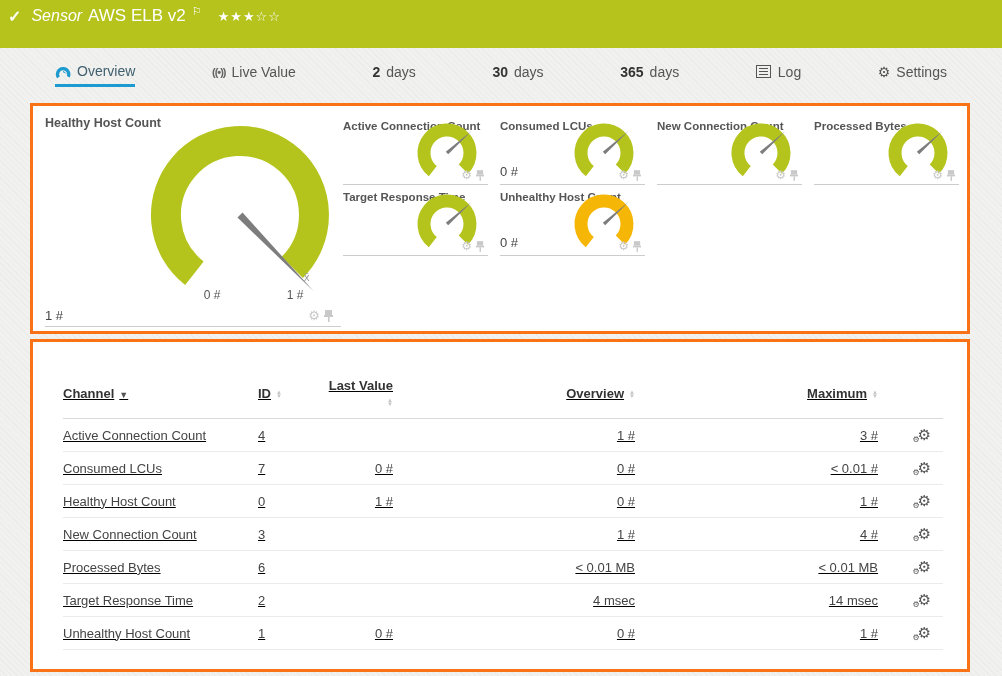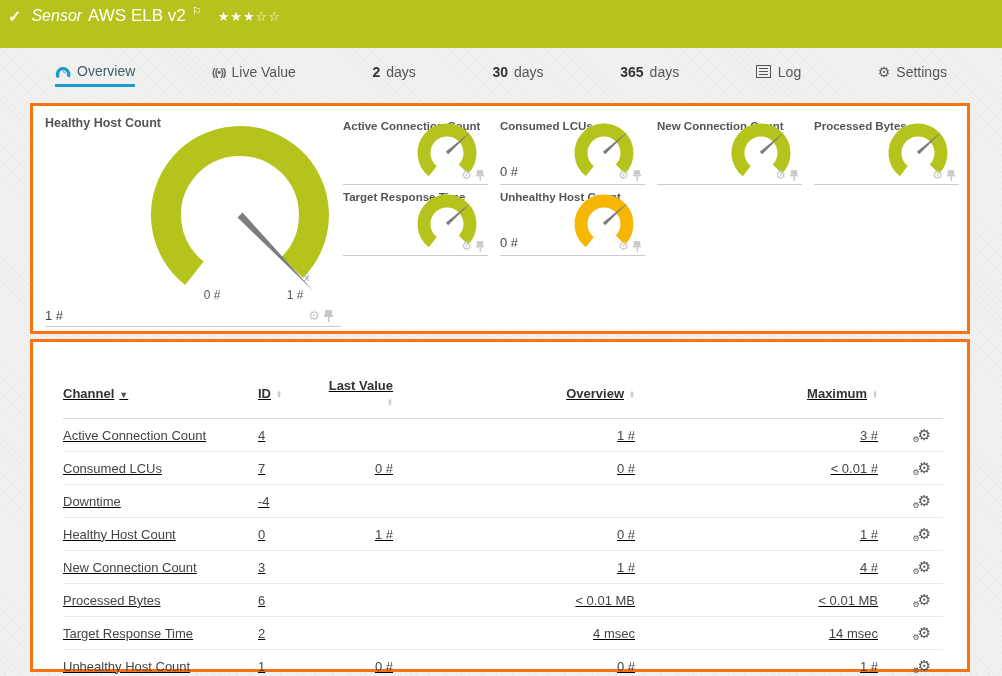--- a/index.html
+++ b/index.html
@@ -319,30 +319,20 @@
           <td class="c-chan">Consumed LCUs</td>
           <td class="c-id">7</td>
           <td class="c-last">0 #</td>
           <td class="c-min">0 #</td>
           <td class="c-max">&lt; 0.01 #</td>
           <td class="c-act">
             <span class="gear-combo">⚙<span class="small-g">⚙</span></span>
           </td>
         </tr>
 
-        <tr>
-          <td class="c-chan">Downtime</td>
-          <td class="c-id">-4</td>
-          <td class="c-last"></td>
-          <td class="c-min"></td>
-          <td class="c-max"></td>
-          <td class="c-act">
-            <span class="gear-combo">⚙<span class="small-g">⚙</span></span>
-          </td>
-        </tr>
 
         <tr>
           <td class="c-chan">Healthy Host Count</td>
           <td class="c-id">0</td>
           <td class="c-last">1 #</td>
           <td class="c-min">0 #</td>
           <td class="c-max">1 #</td>
           <td class="c-act">
             <span class="gear-combo">⚙<span class="small-g">⚙</span></span>
           </td>

